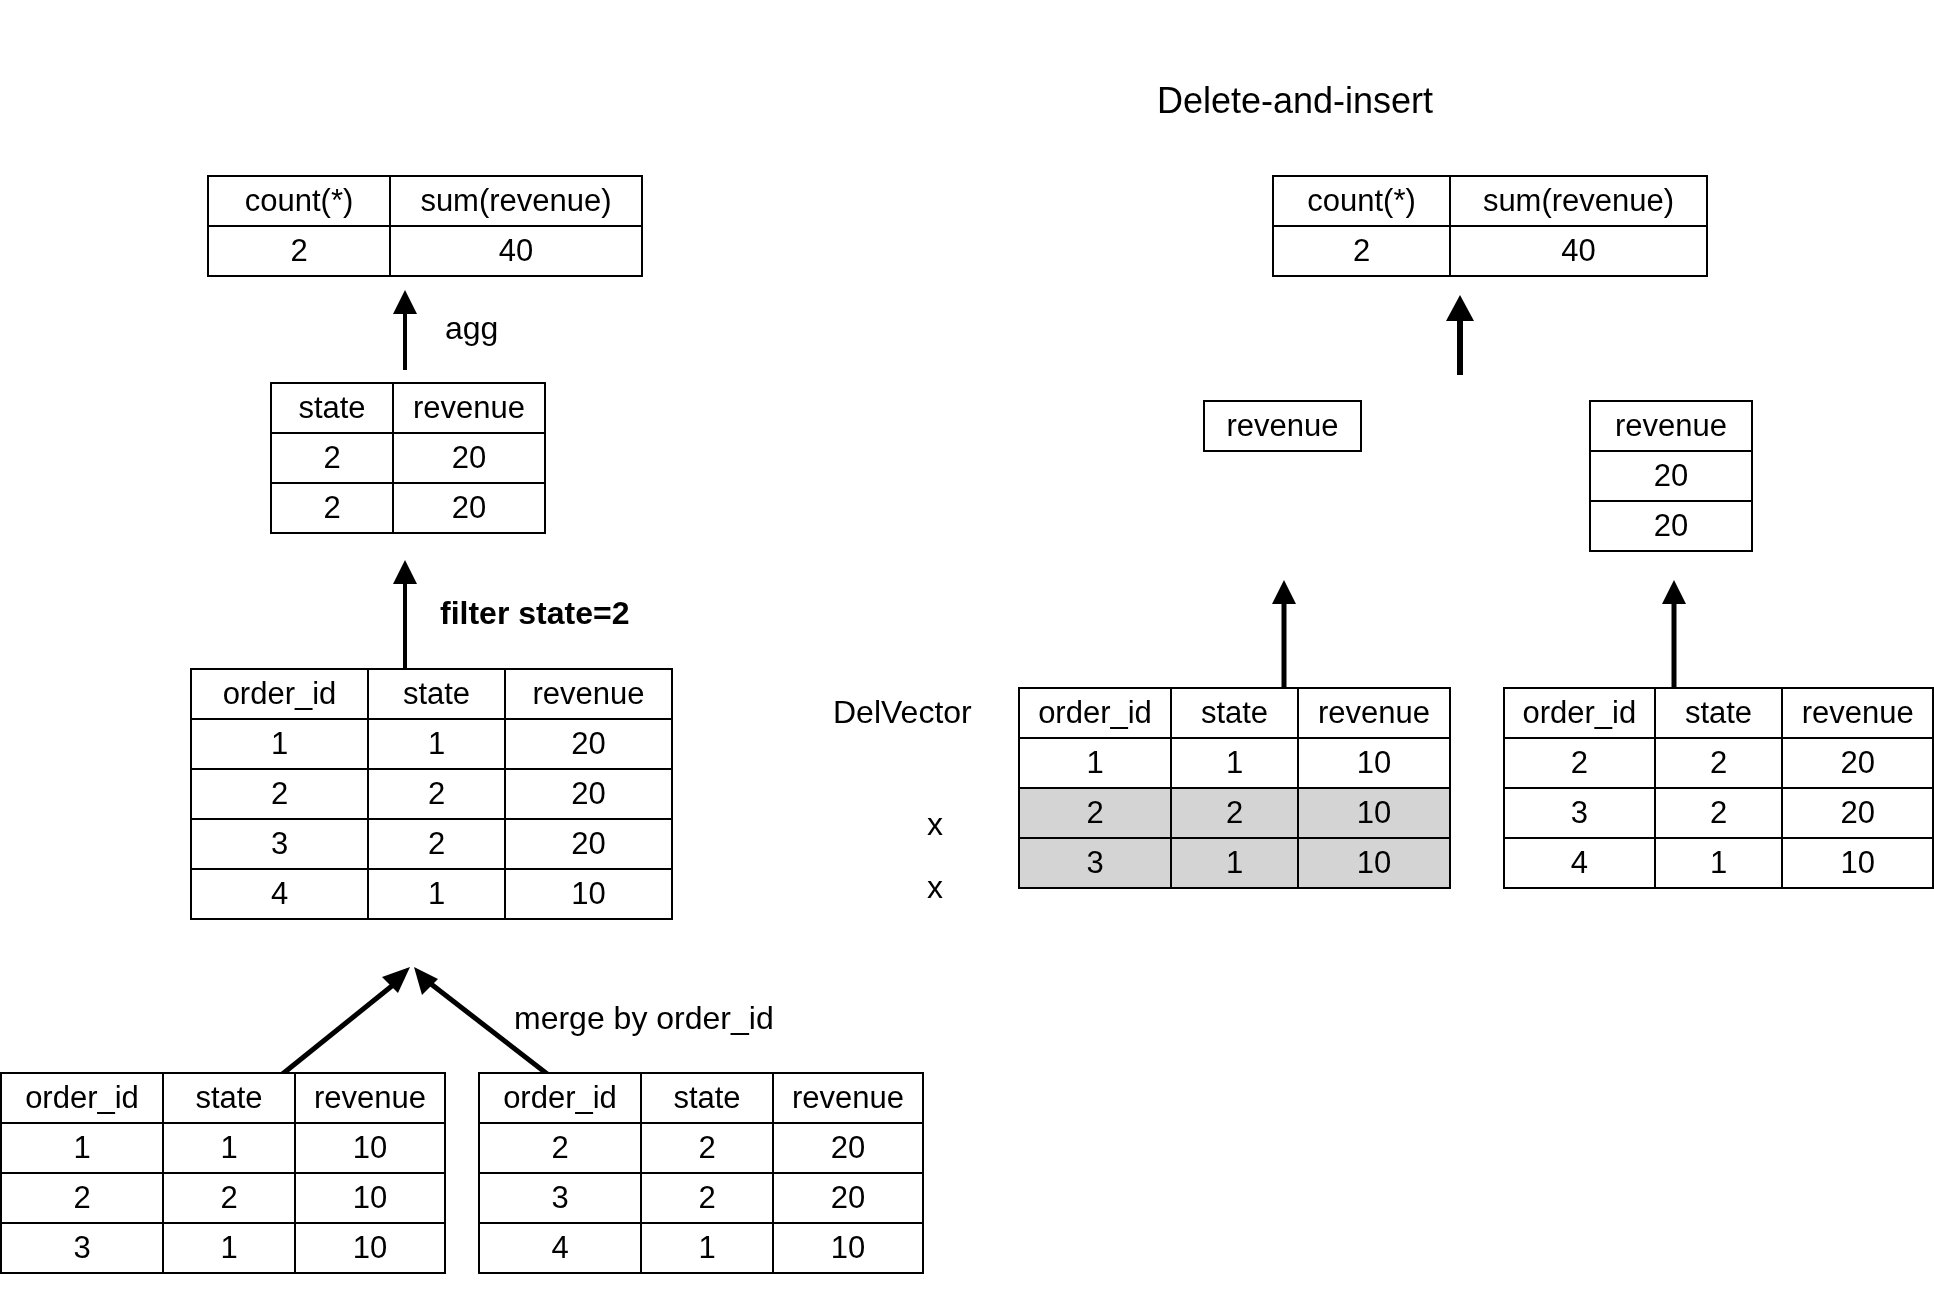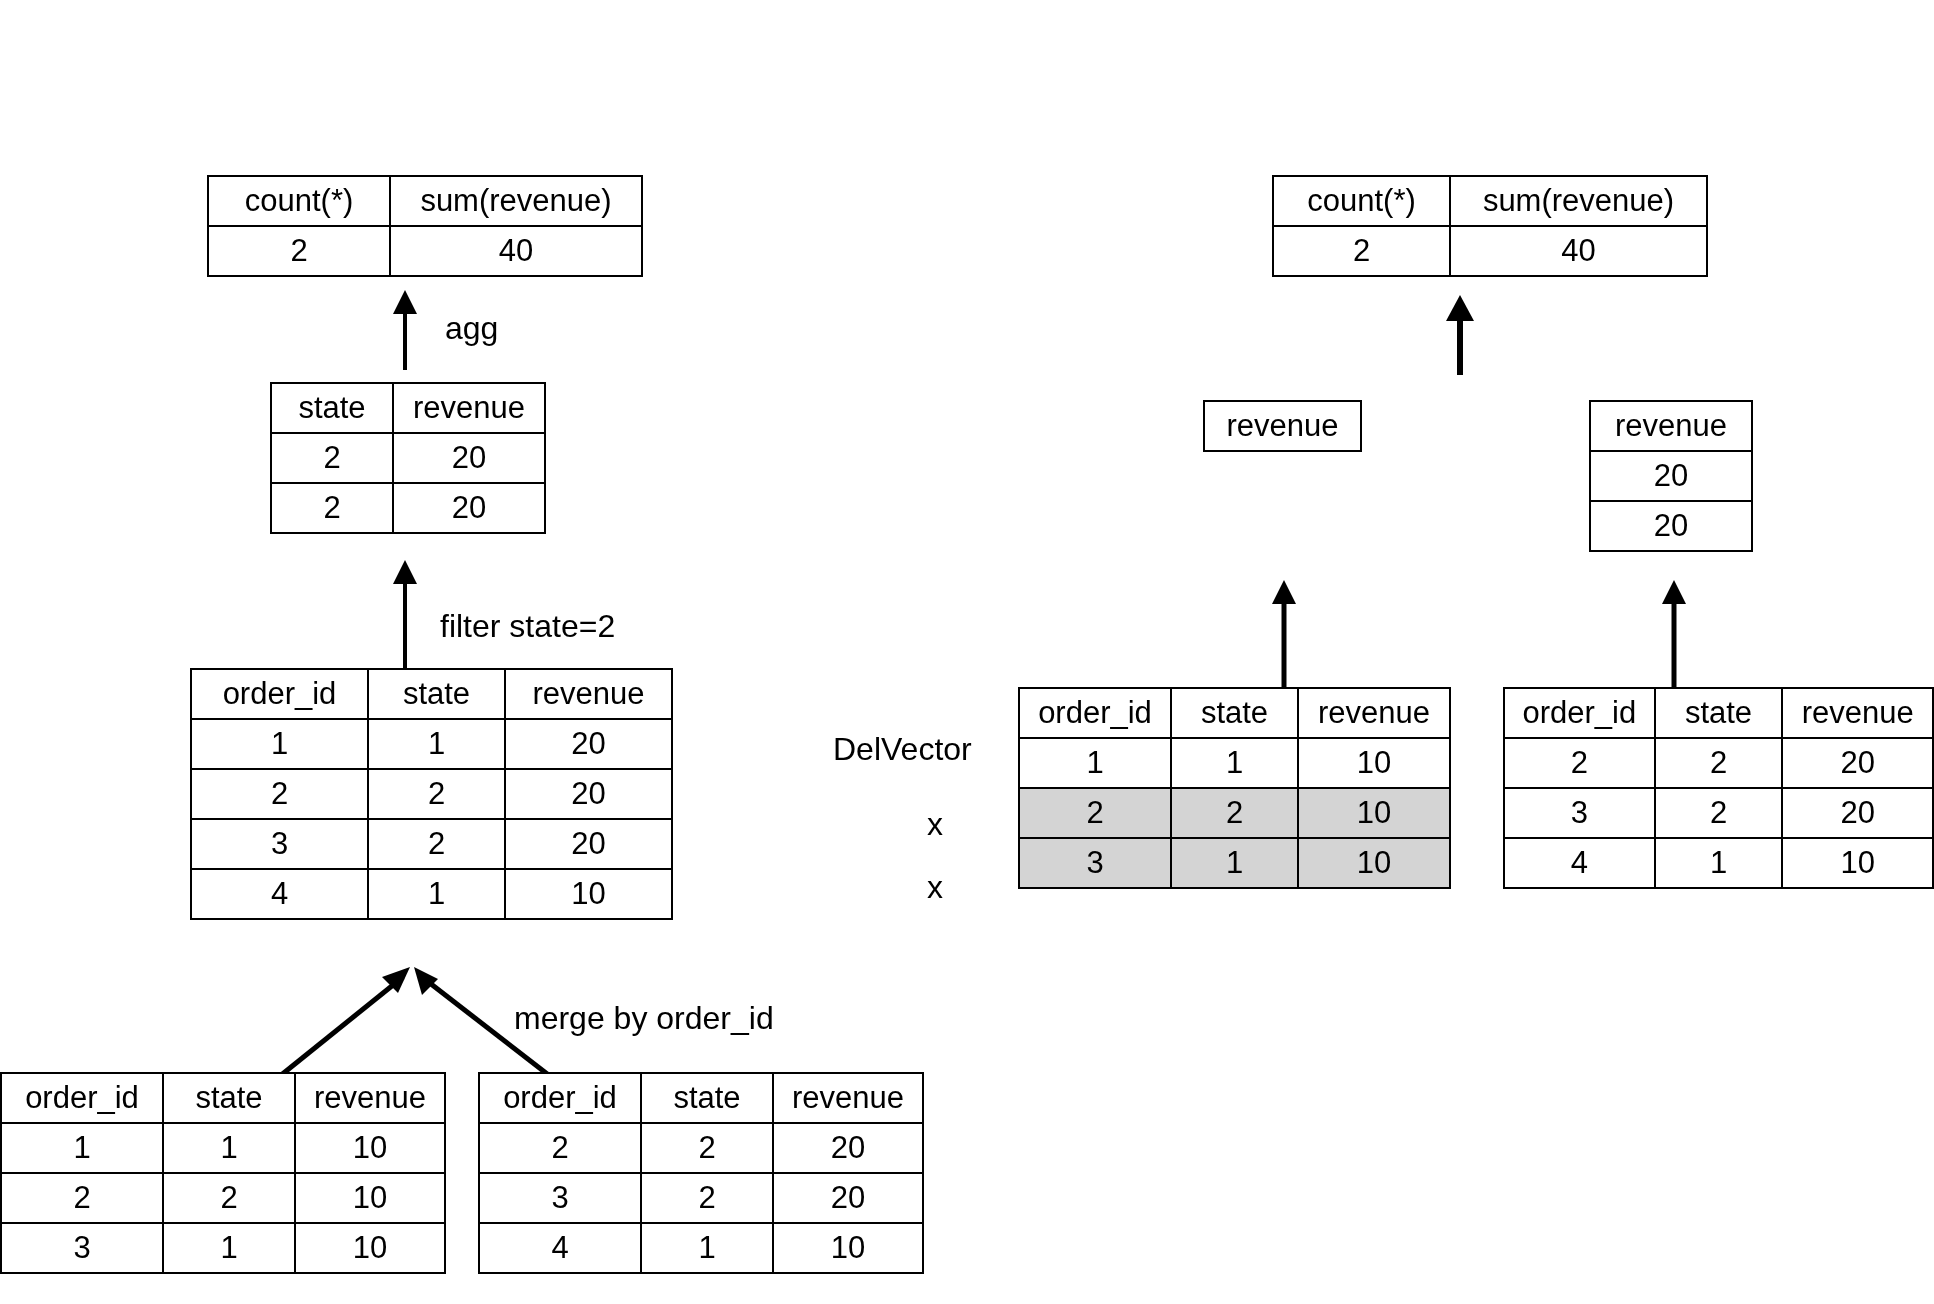--- a/index.html
+++ b/index.html
@@ -106,21 +106,21 @@
     </tbody>
       </table>
   </div>
 
   <div class="abs" style="left:385px; top:560px;">
     <svg class="arrow-svg" width="40" height="110" viewBox="0 0 40 110" xmlns="http://www.w3.org/2000/svg">
       <line x1="20" y1="110" x2="20" y2="16" stroke="#000" stroke-width="4"></line>
       <polygon points="20,0 8,24 32,24" fill="#000"></polygon>
     </svg>
   </div>
-  <div class="abs plain-label" style="left:440px; top:608px;">filter state=2</div>
+  <div class="abs plain-label" style="left:440px; top:595px;font-weight:bold;">filter state=2</div>
 
   <div class="abs" style="left:190px; top:668px;">
     <table class="grid">
       <tbody>
           <tr>
         <th style="width:175px;">order_id</th>
         <th style="width:135px;">state</th>
         <th style="width:165px;">revenue</th>
       </tr>
       <tr>
@@ -206,20 +206,21 @@
       </tr>
       <tr>
         <td>4</td>
         <td>1</td>
         <td>10</td>
       </tr>
     </tbody>
       </table>
   </div>
 
+  <div class="abs section-title" style="left:1080px; top:80px; width:430px;">Delete-and-insert</div>
 
   <div class="abs" style="left:1272px; top:175px;">
     <table class="grid">
       <tbody>
           <tr>
         <th style="width:175px;">count(*)</th>
         <th style="width:255px;">sum(revenue)</th>
       </tr>
       <tr>
         <td>2</td>
@@ -270,21 +271,21 @@
   </div>
 
   <div class="abs" style="left:1656px; top:580px;">
     <svg class="arrow-svg" width="36" height="110" viewBox="0 0 36 110" xmlns="http://www.w3.org/2000/svg">
       <line x1="18" y1="110" x2="18" y2="14" stroke="#000" stroke-width="5"></line>
       <polygon points="18,0 6,24 30,24" fill="#000"></polygon>
     </svg>
   </div>
 
 
-  <div class="abs plain-label" style="left:833px; top:694px;margin-top:37px;">DelVector</div>
+  <div class="abs plain-label" style="left:833px; top:694px;">DelVector</div>
 
   <div class="abs plain-label" style="left:927px; top:806px;">x</div>
   <div class="abs plain-label" style="left:927px; top:869px;">x</div>
 
   <div class="abs" style="left:1018px; top:687px;">
     <table class="grid">
       <tbody>
           <tr>
         <th style="width:150px;">order_id</th>
         <th style="width:125px;">state</th>

